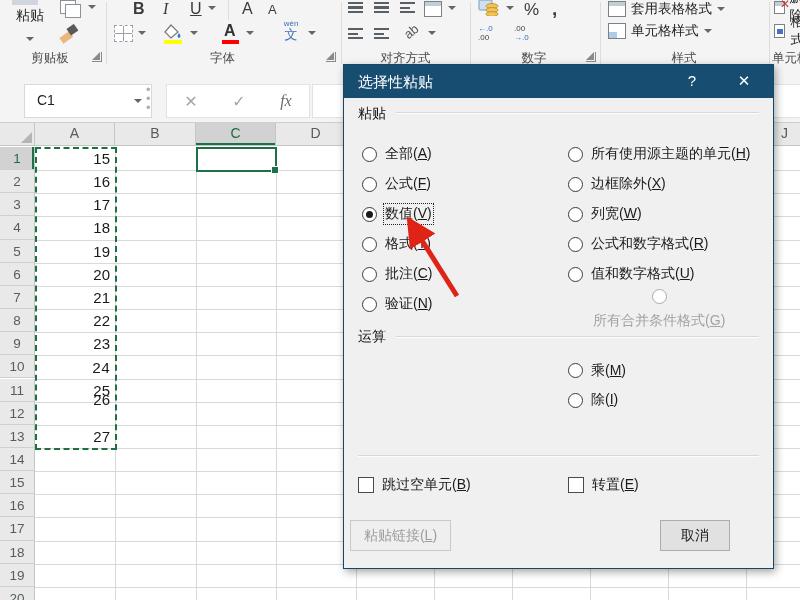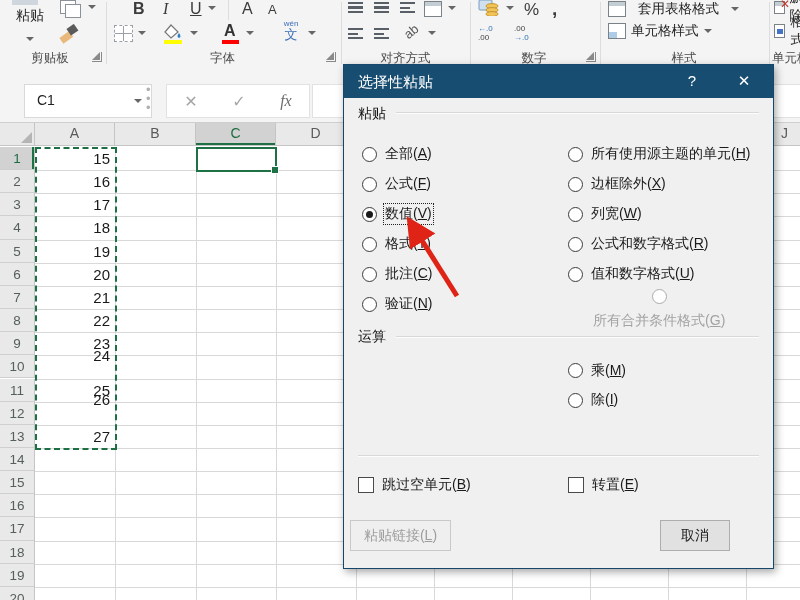--- a/index.html
+++ b/index.html
@@ -162,21 +162,21 @@
     <div class="tinytxt">.00</div>
   </div>
   <div class="abs" style="left:514px;top:24px;">
     <div class="tinytxt">.00</div>
     <div class="tinytxt"><span style="color:#2f6fb5;">→.0</span></div>
   </div>
   <div class="grp-label" style="left:470px;width:128px;">数字</div>
   <div class="launcher" style="left:586px;top:52px;"></div>
   <div class="vdiv" style="left:600px;"></div>
 
-  <div class="abs" style="left:608px;top:0;height:18px;display:flex;align-items:center;gap:12px;">
+  <div class="abs" style="left:608px;top:0;height:18px;display:flex;align-items:center;gap:5px;">
     <span class="grid-ic" style="display:inline-block;"></span>
     <span style="font-size:13.5px;color:#262626;">套用表格格式</span>
     <span class="dd"></span>
   </div>
   <div class="abs" style="left:608px;top:22px;height:18px;display:flex;align-items:center;gap:5px;">
     <span class="grid-ic" style="display:inline-block;background:linear-gradient(#aecbe8 0 0) 0 100%/8px 6px no-repeat,#fff;"></span>
     <span style="font-size:13.5px;color:#262626;">单元格样式</span>
     <span class="dd"></span>
   </div>
   <div class="grp-label" style="left:600px;width:168px;">样式</div>
@@ -272,21 +272,21 @@
     <div class="rowh" style="top: 464.85px; height: 23.15px; line-height: 23.15px;">20</div>
     <div class="cellval" style="left: 36px; top: 25px; width: 74px; height: 23.15px; line-height: 23.15px;">15</div>
     <div class="cellval" style="left: 36px; top: 48.15px; width: 74px; height: 23.15px; line-height: 23.15px;">16</div>
     <div class="cellval" style="left: 36px; top: 71.3px; width: 74px; height: 23.15px; line-height: 23.15px;">17</div>
     <div class="cellval" style="left: 36px; top: 94.45px; width: 74px; height: 23.15px; line-height: 23.15px;">18</div>
     <div class="cellval" style="left: 36px; top: 117.6px; width: 74px; height: 23.15px; line-height: 23.15px;">19</div>
     <div class="cellval" style="left: 36px; top: 140.75px; width: 74px; height: 23.15px; line-height: 23.15px;">20</div>
     <div class="cellval" style="left: 36px; top: 163.9px; width: 74px; height: 23.15px; line-height: 23.15px;">21</div>
     <div class="cellval" style="left: 36px; top: 187.05px; width: 74px; height: 23.15px; line-height: 23.15px;">22</div>
     <div class="cellval" style="left: 36px; top: 210.2px; width: 74px; height: 23.15px; line-height: 23.15px;">23</div>
-    <div class="cellval" style="left: 36px; top: 222px; width: 74px; height: 32px; line-height: 23.15px;">24</div>
+    <div class="cellval" style="left: 36px; top: 236px; width: 74px; height: 32px; line-height: 23.15px; font-family: Liberation Mono, monospace;">24</div>
     <div class="cellval" style="left: 36px; top: 256.5px; width: 74px; height: 23.15px; line-height: 23.15px;">25</div>
     <div class="cellval" style="left: 36px; top: 266px; width: 74px; height: 23.15px; line-height: 23.15px;">26</div>
     <div class="cellval" style="left: 36px; top: 302.8px; width: 74px; height: 23.15px; line-height: 23.15px;">27</div>
     <div class="ants"></div>
     <div class="acell">
       <div class="handle"></div>
     </div>
   </div>
 
 <div class="dialog">

